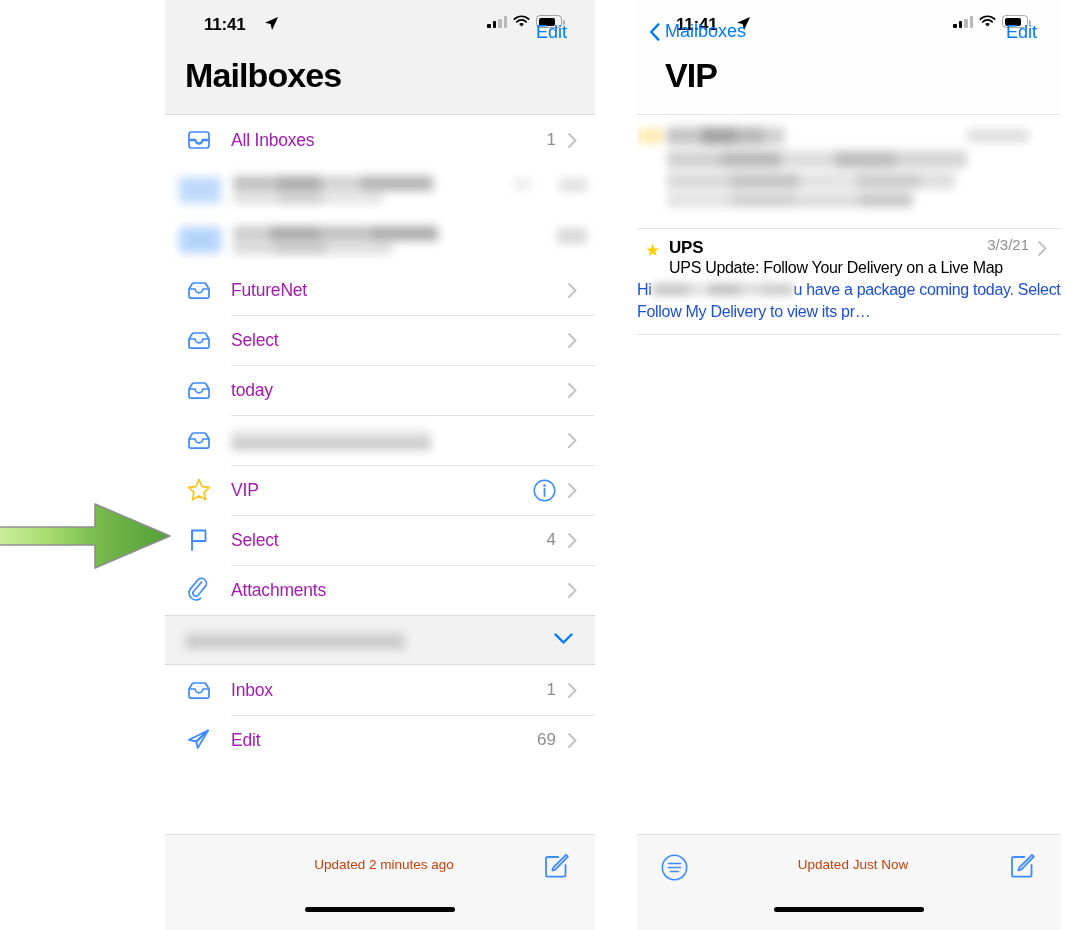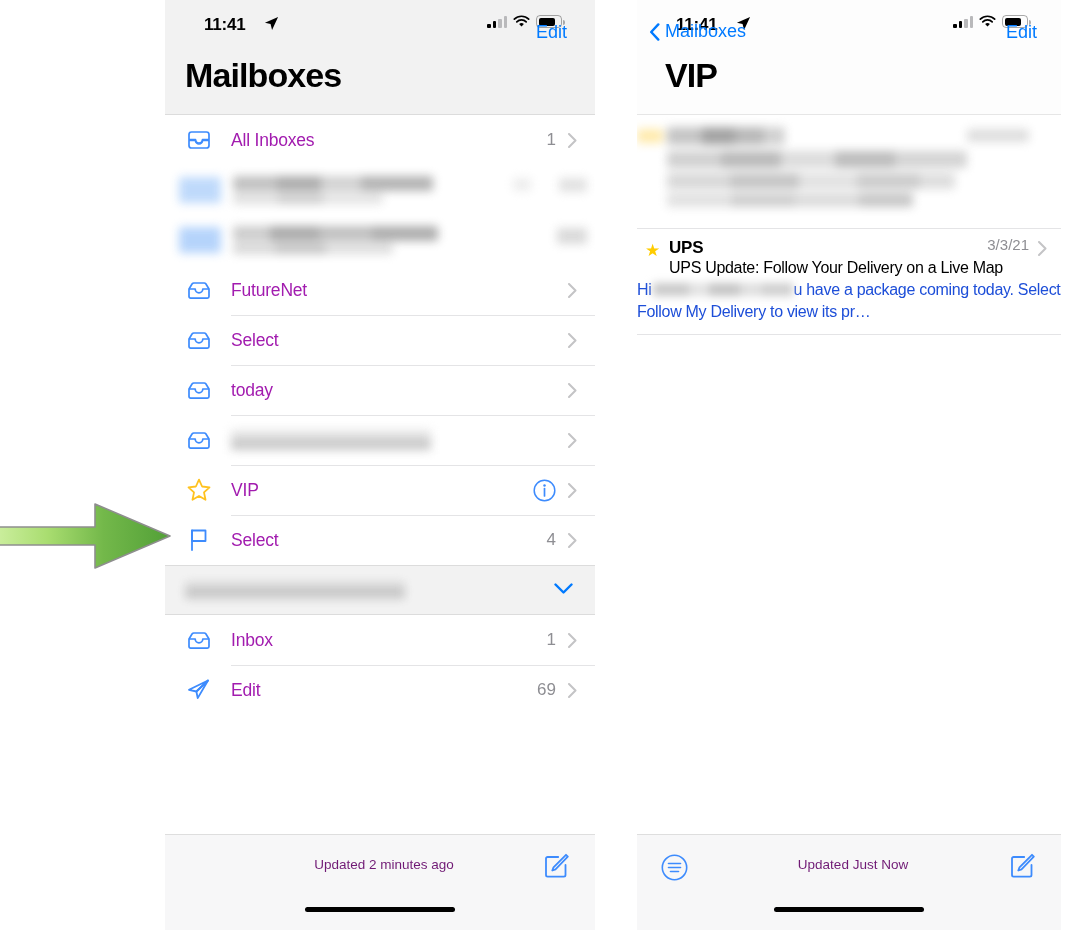--- a/index.html
+++ b/index.html
@@ -217,21 +217,21 @@
     left: 0; right: 0; bottom: 0;
     height: 95px;
     background: #f7f7f8;
     border-top: 0.5px solid #dedede;
   }
   .tb-text {
     position: absolute;
     left: 8px; right: 0; top: 22px;
     text-align: center;
     font-size: 13.5px;
-    color: #701a75;
+    color: #c2410c;
   }
   .tb-compose {
     position: absolute;
     right: 26px; top: 18px;
   }
   .tb-filter {
     position: absolute;
     left: 24px; top: 19px;
   }
   .homebar {
@@ -471,20 +471,33 @@
       </span>
       <span class="lbl">Select</span>
       <span class="right">
         <span class="cnt">4</span>
         <svg class="chev" viewBox="0 0 9 15">
             <path d="M1 1 L7.5 7.5 L1 14" fill="none" stroke="#c4c4c6" stroke-width="2" stroke-linecap="round" stroke-linejoin="round"></path>
           </svg>
       </span>
     </div>
 
+    <div class="row">
+      <span class="ic">
+        <svg width="24" height="26" viewBox="0 0 24 26">
+          <path d="M17 6.5 L8.2 16.8 a3.2 3.2 0 0 0 4.7 4.3 L21 11.3 a5.4 5.4 0 0 0-7.8-7.4 L5 13.7 a7.6 7.6 0 0 0 10.8 10.6" transform="translate(-1,-1) scale(0.92)" fill="none" stroke="#3d8bfd" stroke-width="1.8" stroke-linecap="round" stroke-linejoin="round"></path>
+        </svg>
+      </span>
+      <span class="lbl">Attachments</span>
+      <span class="right">
+        <svg class="chev" viewBox="0 0 9 15">
+            <path d="M1 1 L7.5 7.5 L1 14" fill="none" stroke="#c4c4c6" stroke-width="2" stroke-linecap="round" stroke-linejoin="round"></path>
+          </svg>
+      </span>
+    </div>
 
     <div class="acct-row">
       <span class="blur" style="margin-left:20px;display:inline-block;width:220px;height:19px;background:linear-gradient(180deg,#dbdbdb 0 40%,#bdbdbd 40% 75%,#d5d5d5 75% 100%);"></span>
       <span class="caret">
         <svg width="19" height="12" viewBox="0 0 19 12">
             <path d="M1.5 1.5 L9.5 9.5 L17.5 1.5" fill="none" stroke="#007aff" stroke-width="2.4" stroke-linecap="round" stroke-linejoin="round"></path>
           </svg>
       </span>
     </div>
 

